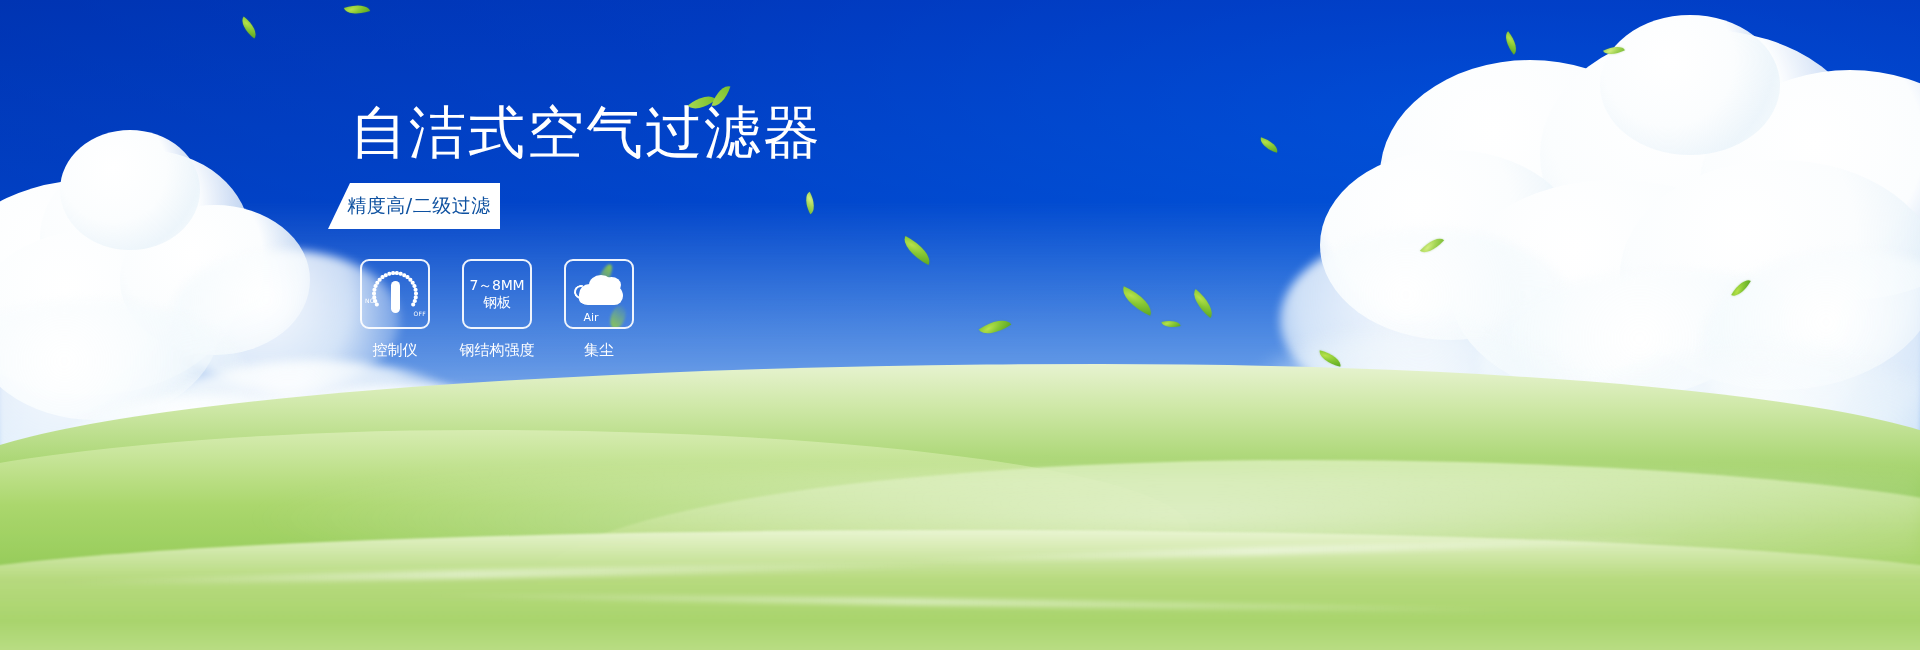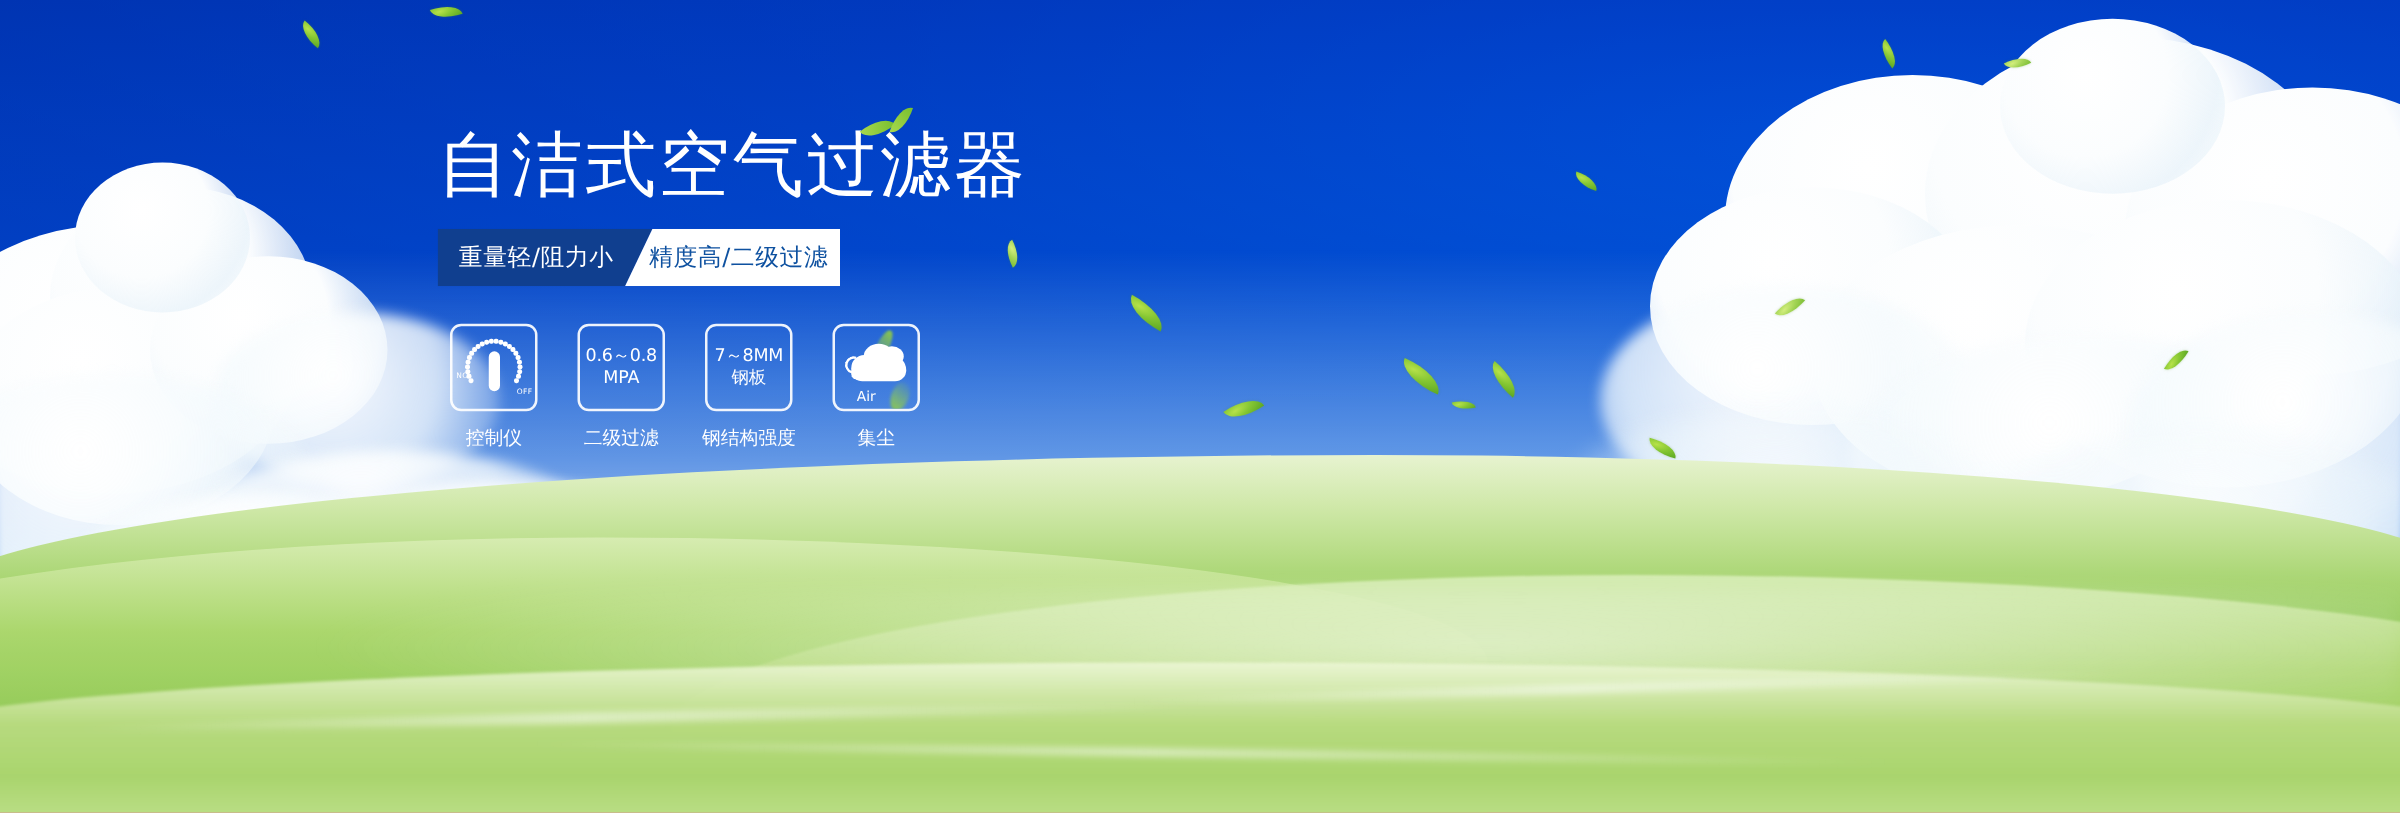--- a/index.html
+++ b/index.html
@@ -8,21 +8,21 @@
     width: 1920px; height: 650px;
     overflow: hidden;
     font-family: "Liberation Sans", "DejaVu Sans", sans-serif;
   }
 
   
   .banner {
     position: relative;
     width: 1920px; height: 650px;
     overflow: hidden;
-    background: #ef4444;
+    background: #1d4ed8;
   }
 
   
   .sky {
     position: absolute; inset: 0;
     background:
       radial-gradient(120% 90% at 78% 18%, #1277c9 0%, #0b63b3 38%, #085aa6 66%, #07529a 100%),
       linear-gradient(180deg, #064a92 0%, #0a5cab 35%, #1b7ac9 62%, #6fb0dd 82%, #bcd9ec 94%, #d8e8ef 100%);
     background-blend-mode: overlay, normal;
   }
@@ -377,21 +377,20 @@
 
     <div style="position:relative;">
       <div class="headline">自洁式空气过滤器</div>
       <div class="headline-ornament">
         <div class="oleaf l1"></div>
         <div class="oleaf l2"></div>
       </div>
     </div>
 
     <div class="tabs">
-      <div class="tab tab-dark">重量轻/阻力小</div>
       <div class="tab tab-light">精度高/二级过滤</div>
     </div>
 
     <div class="features">
 
       <div class="feature">
         <div class="feature-box">
           <div class="gauge">
             <div class="dots" id="gauge-dots">
                 <div class="dot" style="transform: translate(-18.19px, 10.5px);"></div>
@@ -420,29 +419,20 @@
                 <div class="dot" style="transform: translate(18.19px, 10.5px);"></div>
               </div>
             <div class="needle"></div>
             <div class="lbl lbl-no">NO</div>
             <div class="lbl lbl-off">OFF</div>
           </div>
         </div>
         <div class="feature-caption">控制仪</div>
       </div>
 
-      <div class="feature">
-        <div class="feature-box">
-          <div class="feature-text">
-            <div>0.6～0.8</div>
-            <div>MPA</div>
-          </div>
-        </div>
-        <div class="feature-caption">二级过滤</div>
-      </div>
 
 
       <div class="feature">
         <div class="feature-box">
           <div class="feature-text">
             <div>7～8MM</div>
             <div>钢板</div>
           </div>
         </div>
         <div class="feature-caption">钢结构强度</div>

